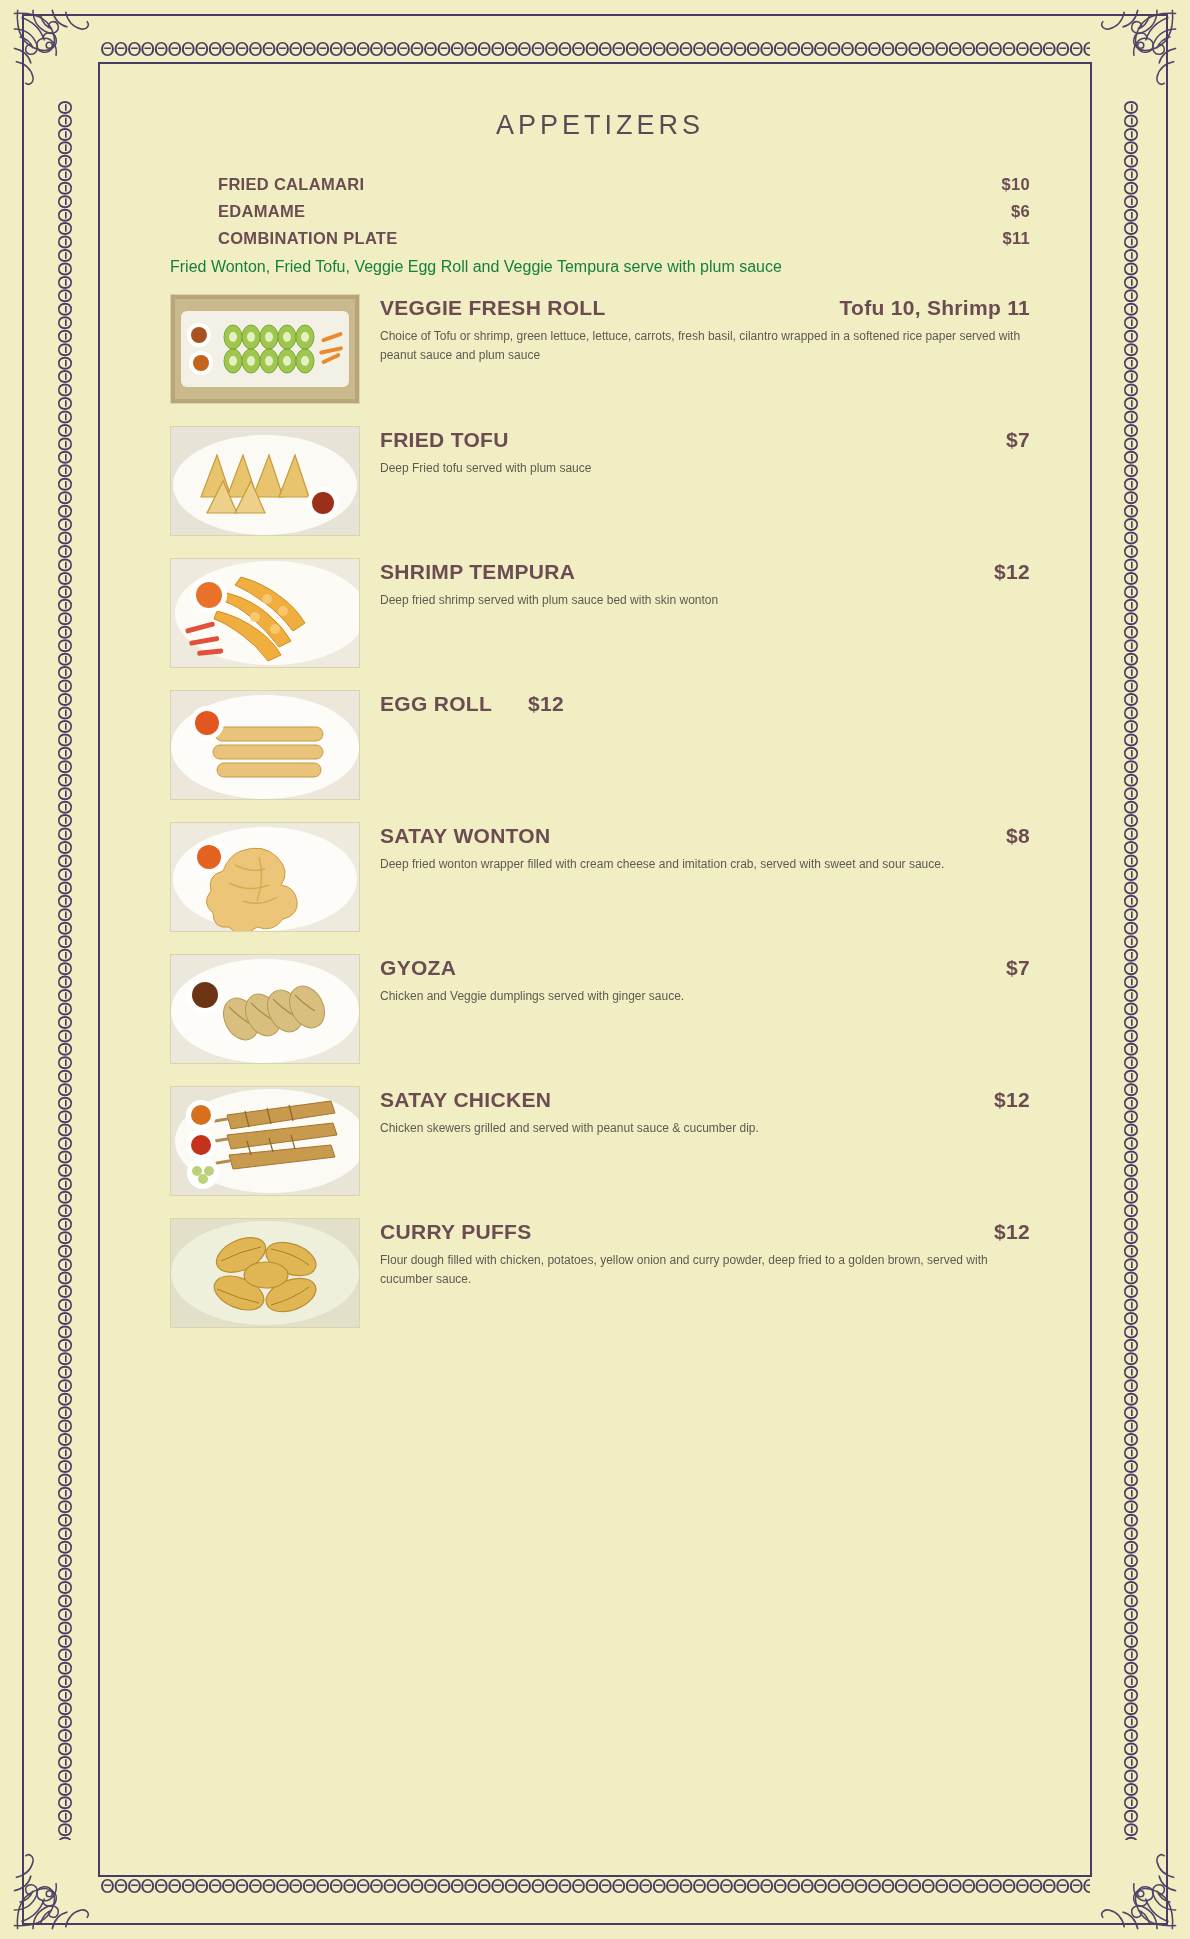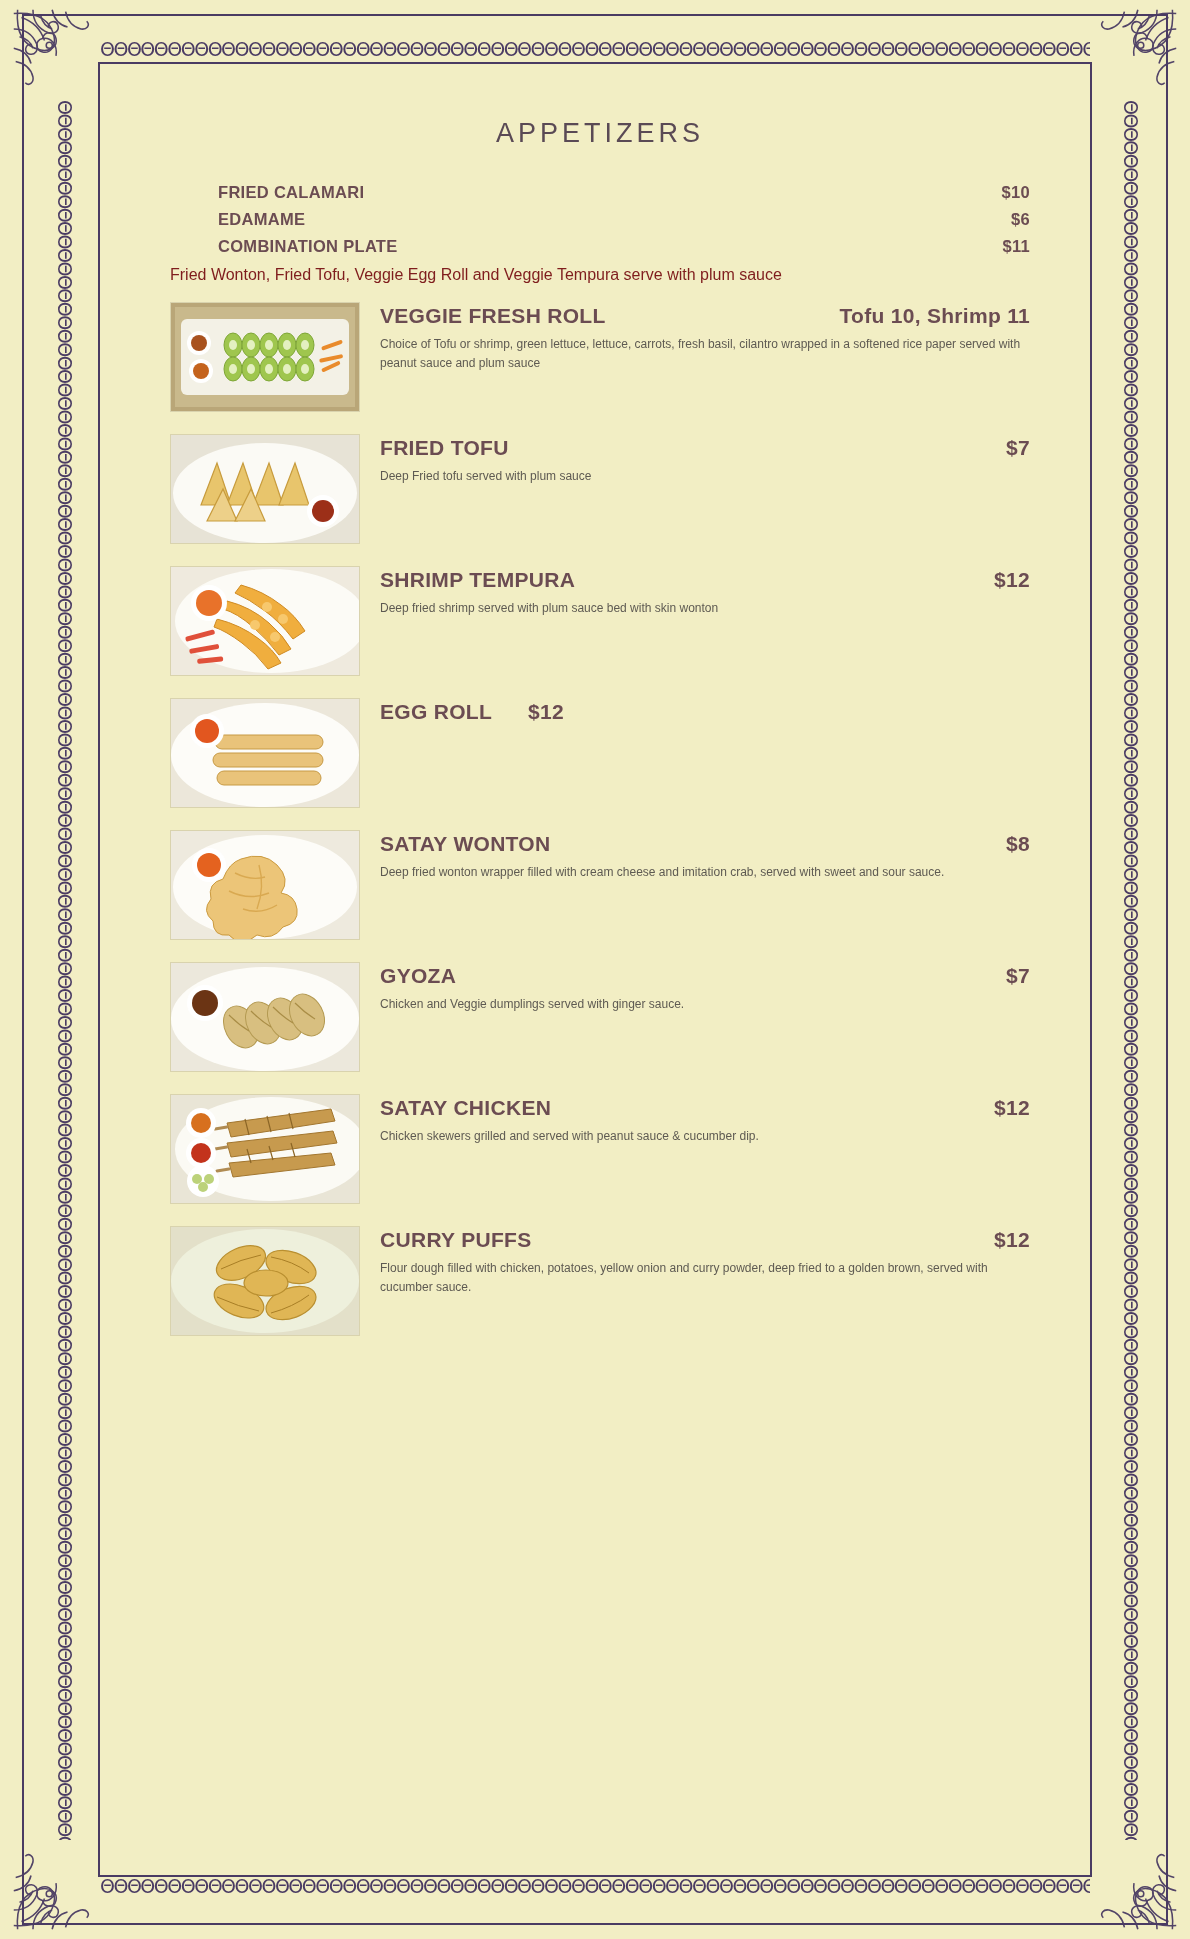--- a/index.html
+++ b/index.html
@@ -87,21 +87,21 @@
   .corner svg { width: 100%; height: 100%; display: block; }
   .corner-tl { left: 8px;  top: 4px; }
   .corner-tr { right: 8px; top: 4px; transform: scaleX(-1); }
   .corner-bl { left: 8px;  bottom: 4px; transform: scaleY(-1); }
   .corner-br { right: 8px; bottom: 4px; transform: scale(-1,-1); }
 
   
   .content {
     position: absolute;
     left: 170px;
-    top: 118px;
+    top: 110px;
     width: 860px;
   }
   .section-title {
     text-align: center;
     font-size: 27px;
     letter-spacing: 4px;
     color: #5a4a55;
     margin: 0 0 34px 0;
     font-weight: 400;
   }
@@ -112,21 +112,21 @@
     align-items: baseline;
     font-size: 16.5px;
     font-weight: bold;
     color: #6b4c52;
     letter-spacing: .3px;
     margin-bottom: 8px;
     margin-left: 48px;
   }
   .simple-desc {
     font-size: 16px;
-    color: #7f1d1d;
+    color: #15803d;
     margin: 10px 0 18px 0;
     font-weight: normal;
   }
 
   .item {
     display: flex;
     align-items: flex-start;
     margin-bottom: 22px;
   }
   .thumb {

